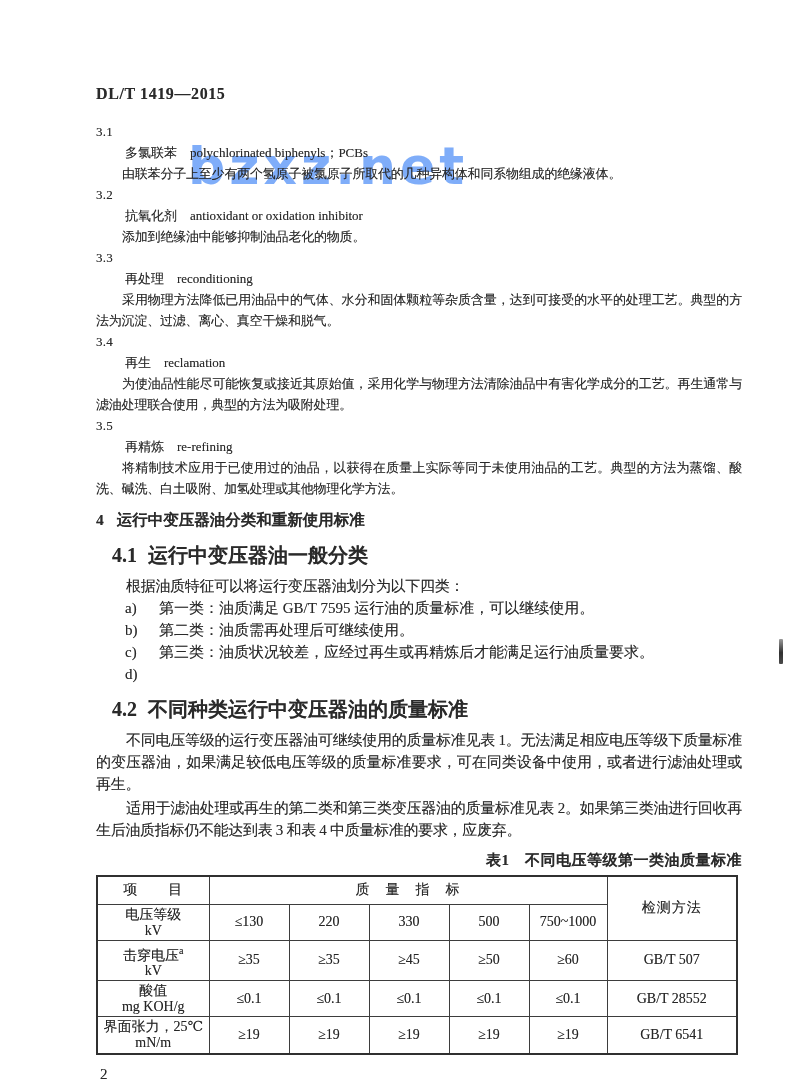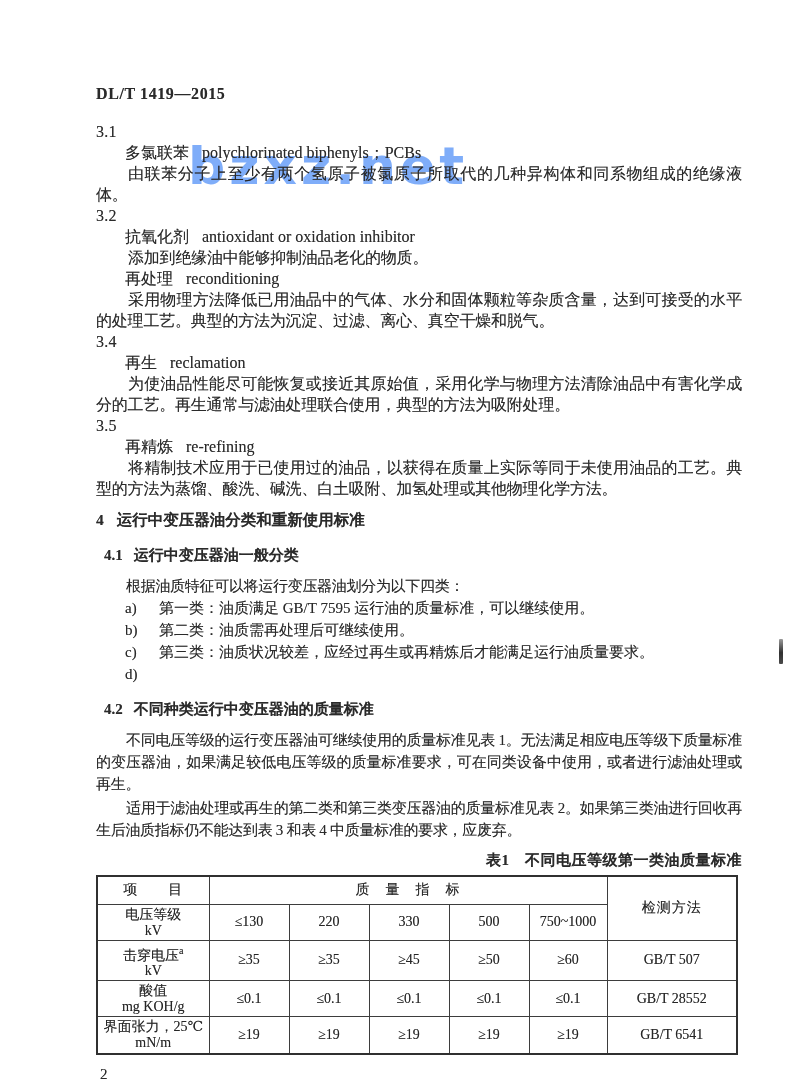--- a/index.html
+++ b/index.html
@@ -24,28 +24,28 @@
     background:linear-gradient(#9a9a9a,#303030 55%,#4a4a4a);
     z-index:2;border-radius:1px;
   }
   .content{
     position:relative;z-index:1;
     padding:84px 58px 0 96px;
     width:646px;
     text-shadow:0 0 .4px rgba(30,30,30,.45);
   }
   .doc-header{font-weight:bold;font-size:16px;letter-spacing:.6px;line-height:20px;}
-  .terms{margin-top:17px;line-height:21px;font-size:16px;}
+  .terms{margin-top:17px;line-height:21px;font-size:13px;}
   .clause-num{letter-spacing:.3px;}
   .term-line{padding-left:29px;font-weight:normal;}
   .term-en{margin-left:13px;}
   .def{margin:0;text-indent:2em;text-align:justify;letter-spacing:-0.2px;}
   .h-sec{margin:10px 0 0 0;font-size:15.5px;font-weight:bold;line-height:22px;}
   .h-sec .num{margin-right:13px;}
-  .h-sub{margin:13px 0 0 8px;font-size:15px;font-weight:bold;line-height:22px;}
+  .h-sub{margin:13px 0 0 16px;font-size:20px;font-weight:bold;line-height:22px;}
   .h-sub .num{margin-right:11px;}
   .para{margin:9px 0 0 0;font-size:15px;line-height:22px;text-indent:2em;text-align:justify;letter-spacing:-0.3px;}
   .para.tight{margin-top:2px;}
   .olist{margin:0;font-size:15px;line-height:22px;}
   .olist .li{display:flex;padding-left:29px;}
   .olist .lbl{width:34px;flex:none;}
   .tbl-title{margin:9px 0 5px 0;text-align:right;font-weight:bold;font-size:15px;line-height:20px;letter-spacing:.5px;}
   .t1{border-collapse:collapse;width:640px;table-layout:fixed;font-size:14px;color:#262626;}
   .t1 td{border:1px solid #3d3d3d;text-align:center;vertical-align:middle;padding:2px 1px;}
   .t1{border:2px solid #303030;}
@@ -82,20 +82,21 @@
 
     <div>
       <div class="clause-num">3.2</div>
       <div class="term-line">
         <span>抗氧化剂</span><span class="term-en">antioxidant or oxidation inhibitor</span>
       </div>
       <p class="def">添加到绝缘油中能够抑制油品老化的物质。</p>
     </div>
 
     <div>
+      <div class="clause-num">3.3</div>
       <div class="term-line">
         <span>再处理</span><span class="term-en">reconditioning</span>
       </div>
       <p class="def">采用物理方法降低已用油品中的气体、水分和固体颗粒等杂质含量，达到可接受的水平的处理工艺。典型的方法为沉淀、过滤、离心、真空干燥和脱气。</p>
     </div>
 
     <div>
       <div class="clause-num">3.4</div>
       <div class="term-line">
         <span>再生</span><span class="term-en">reclamation</span>

